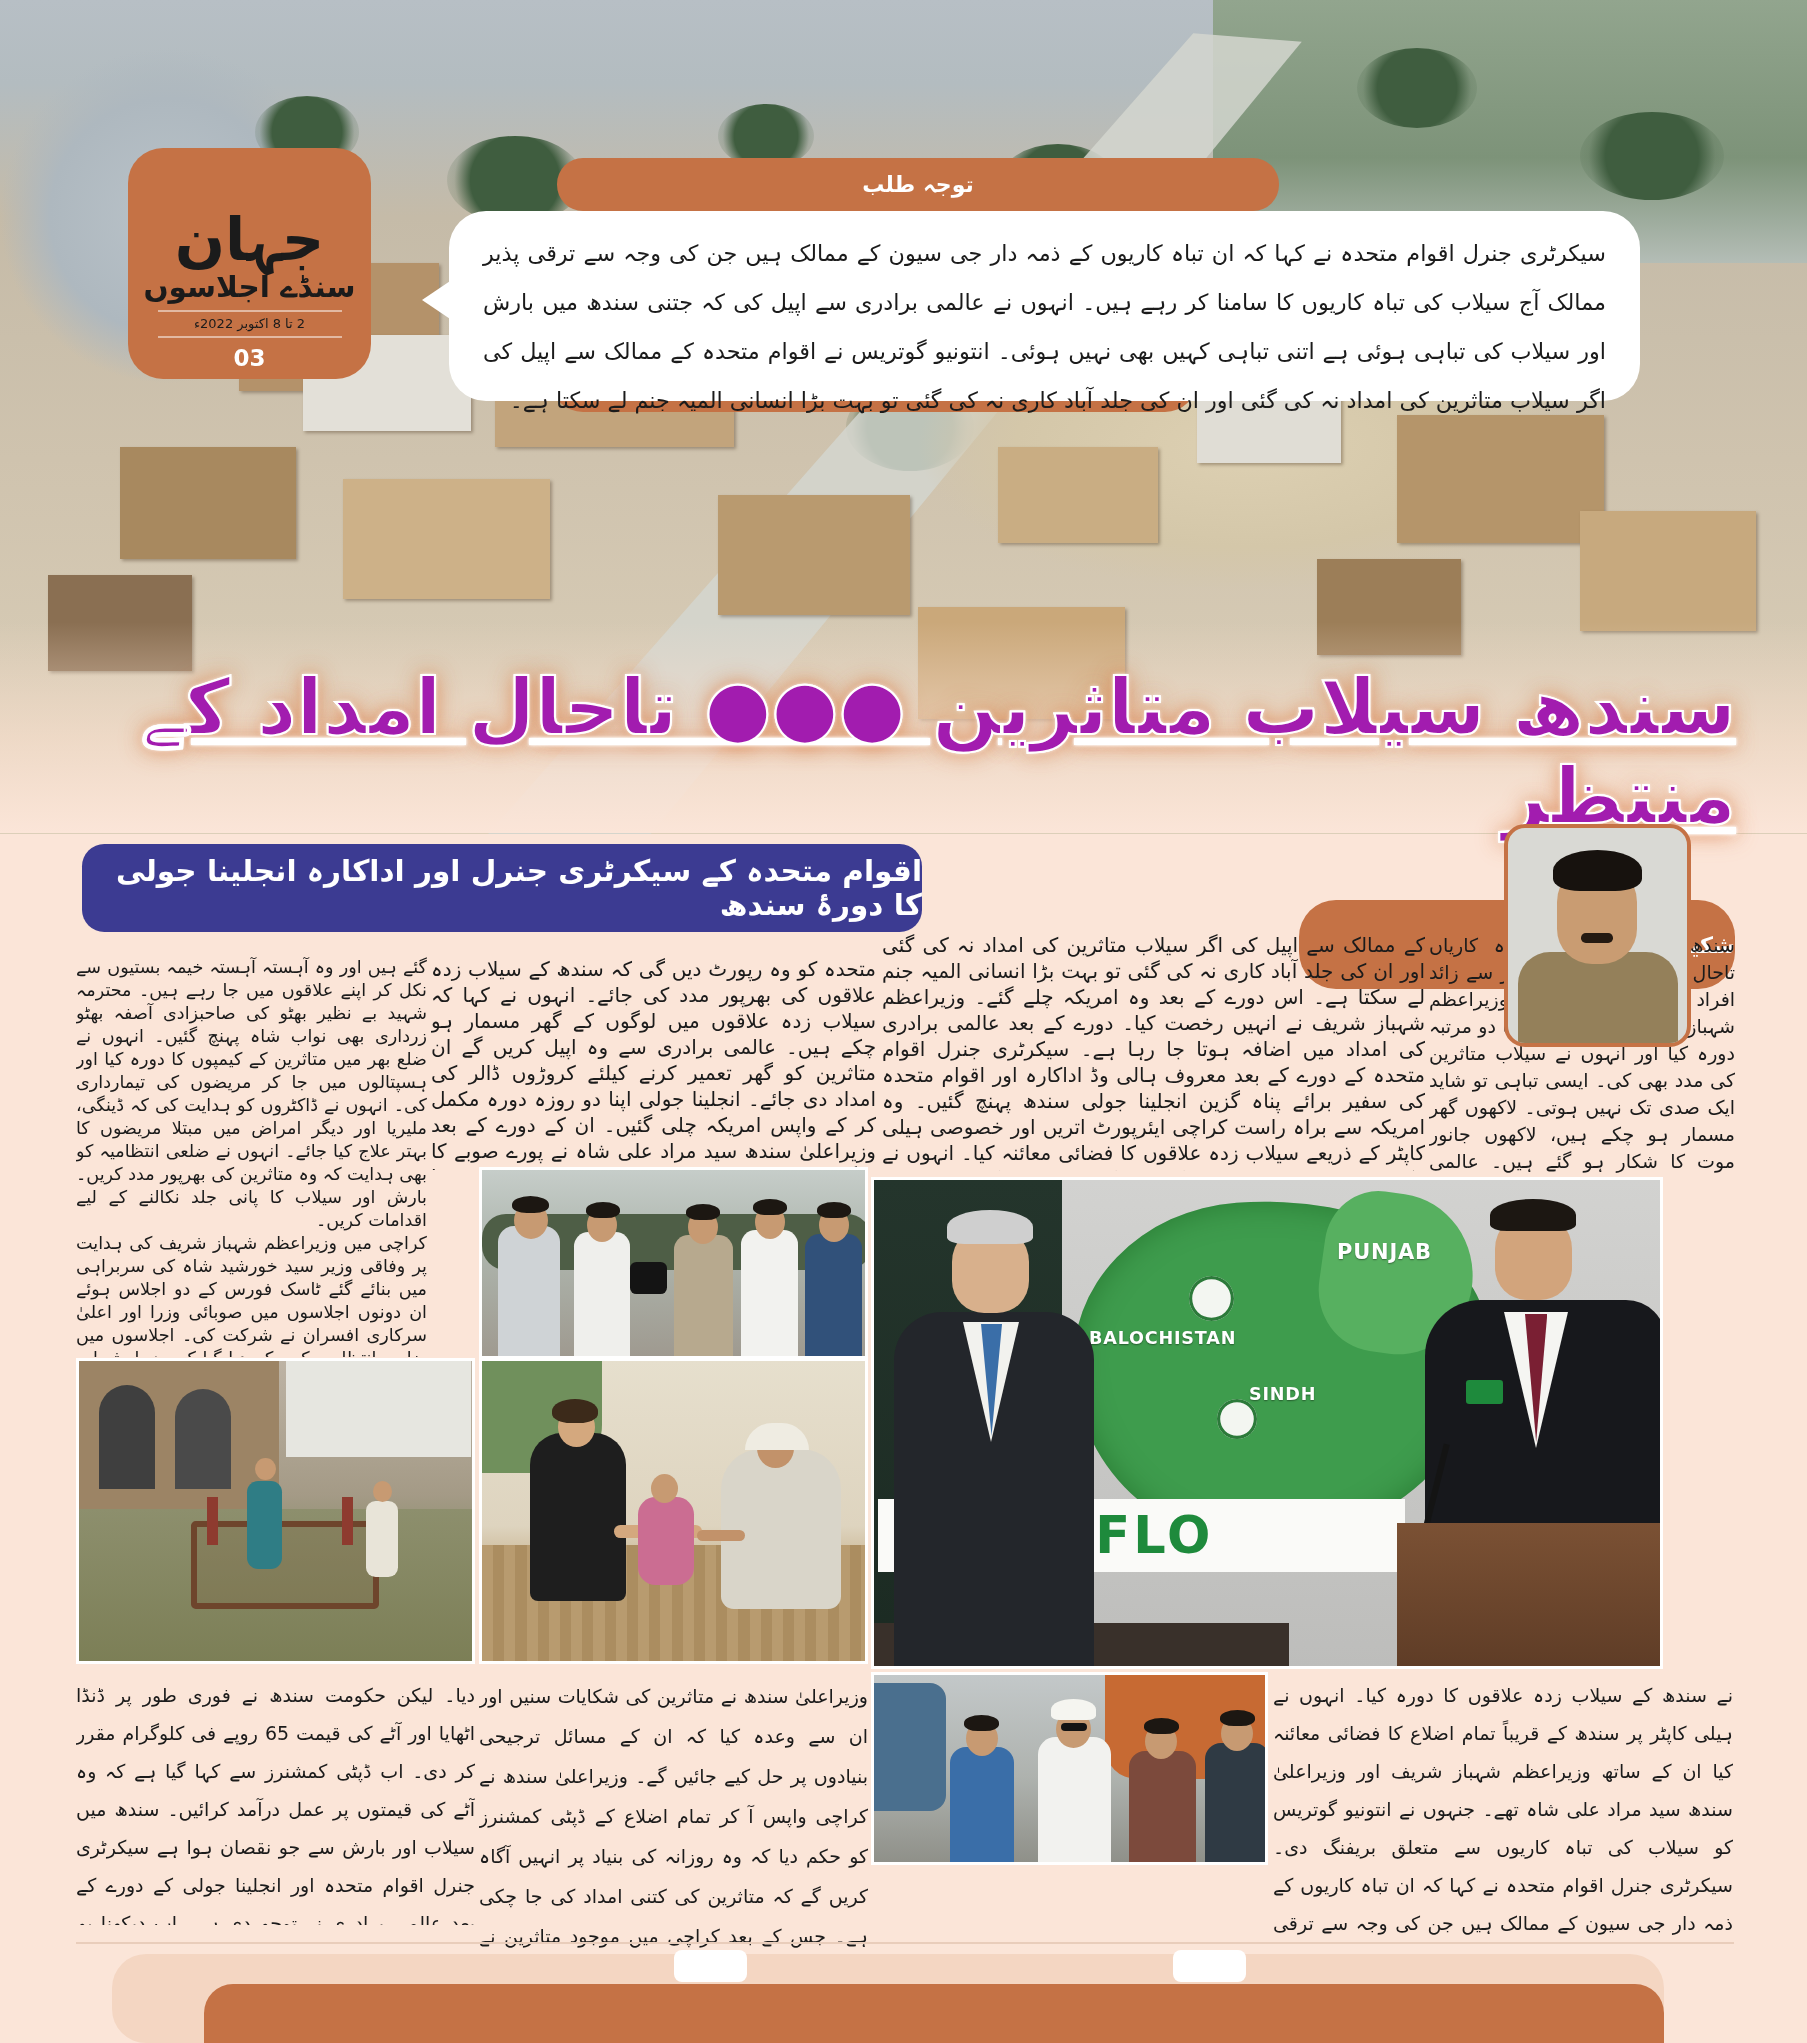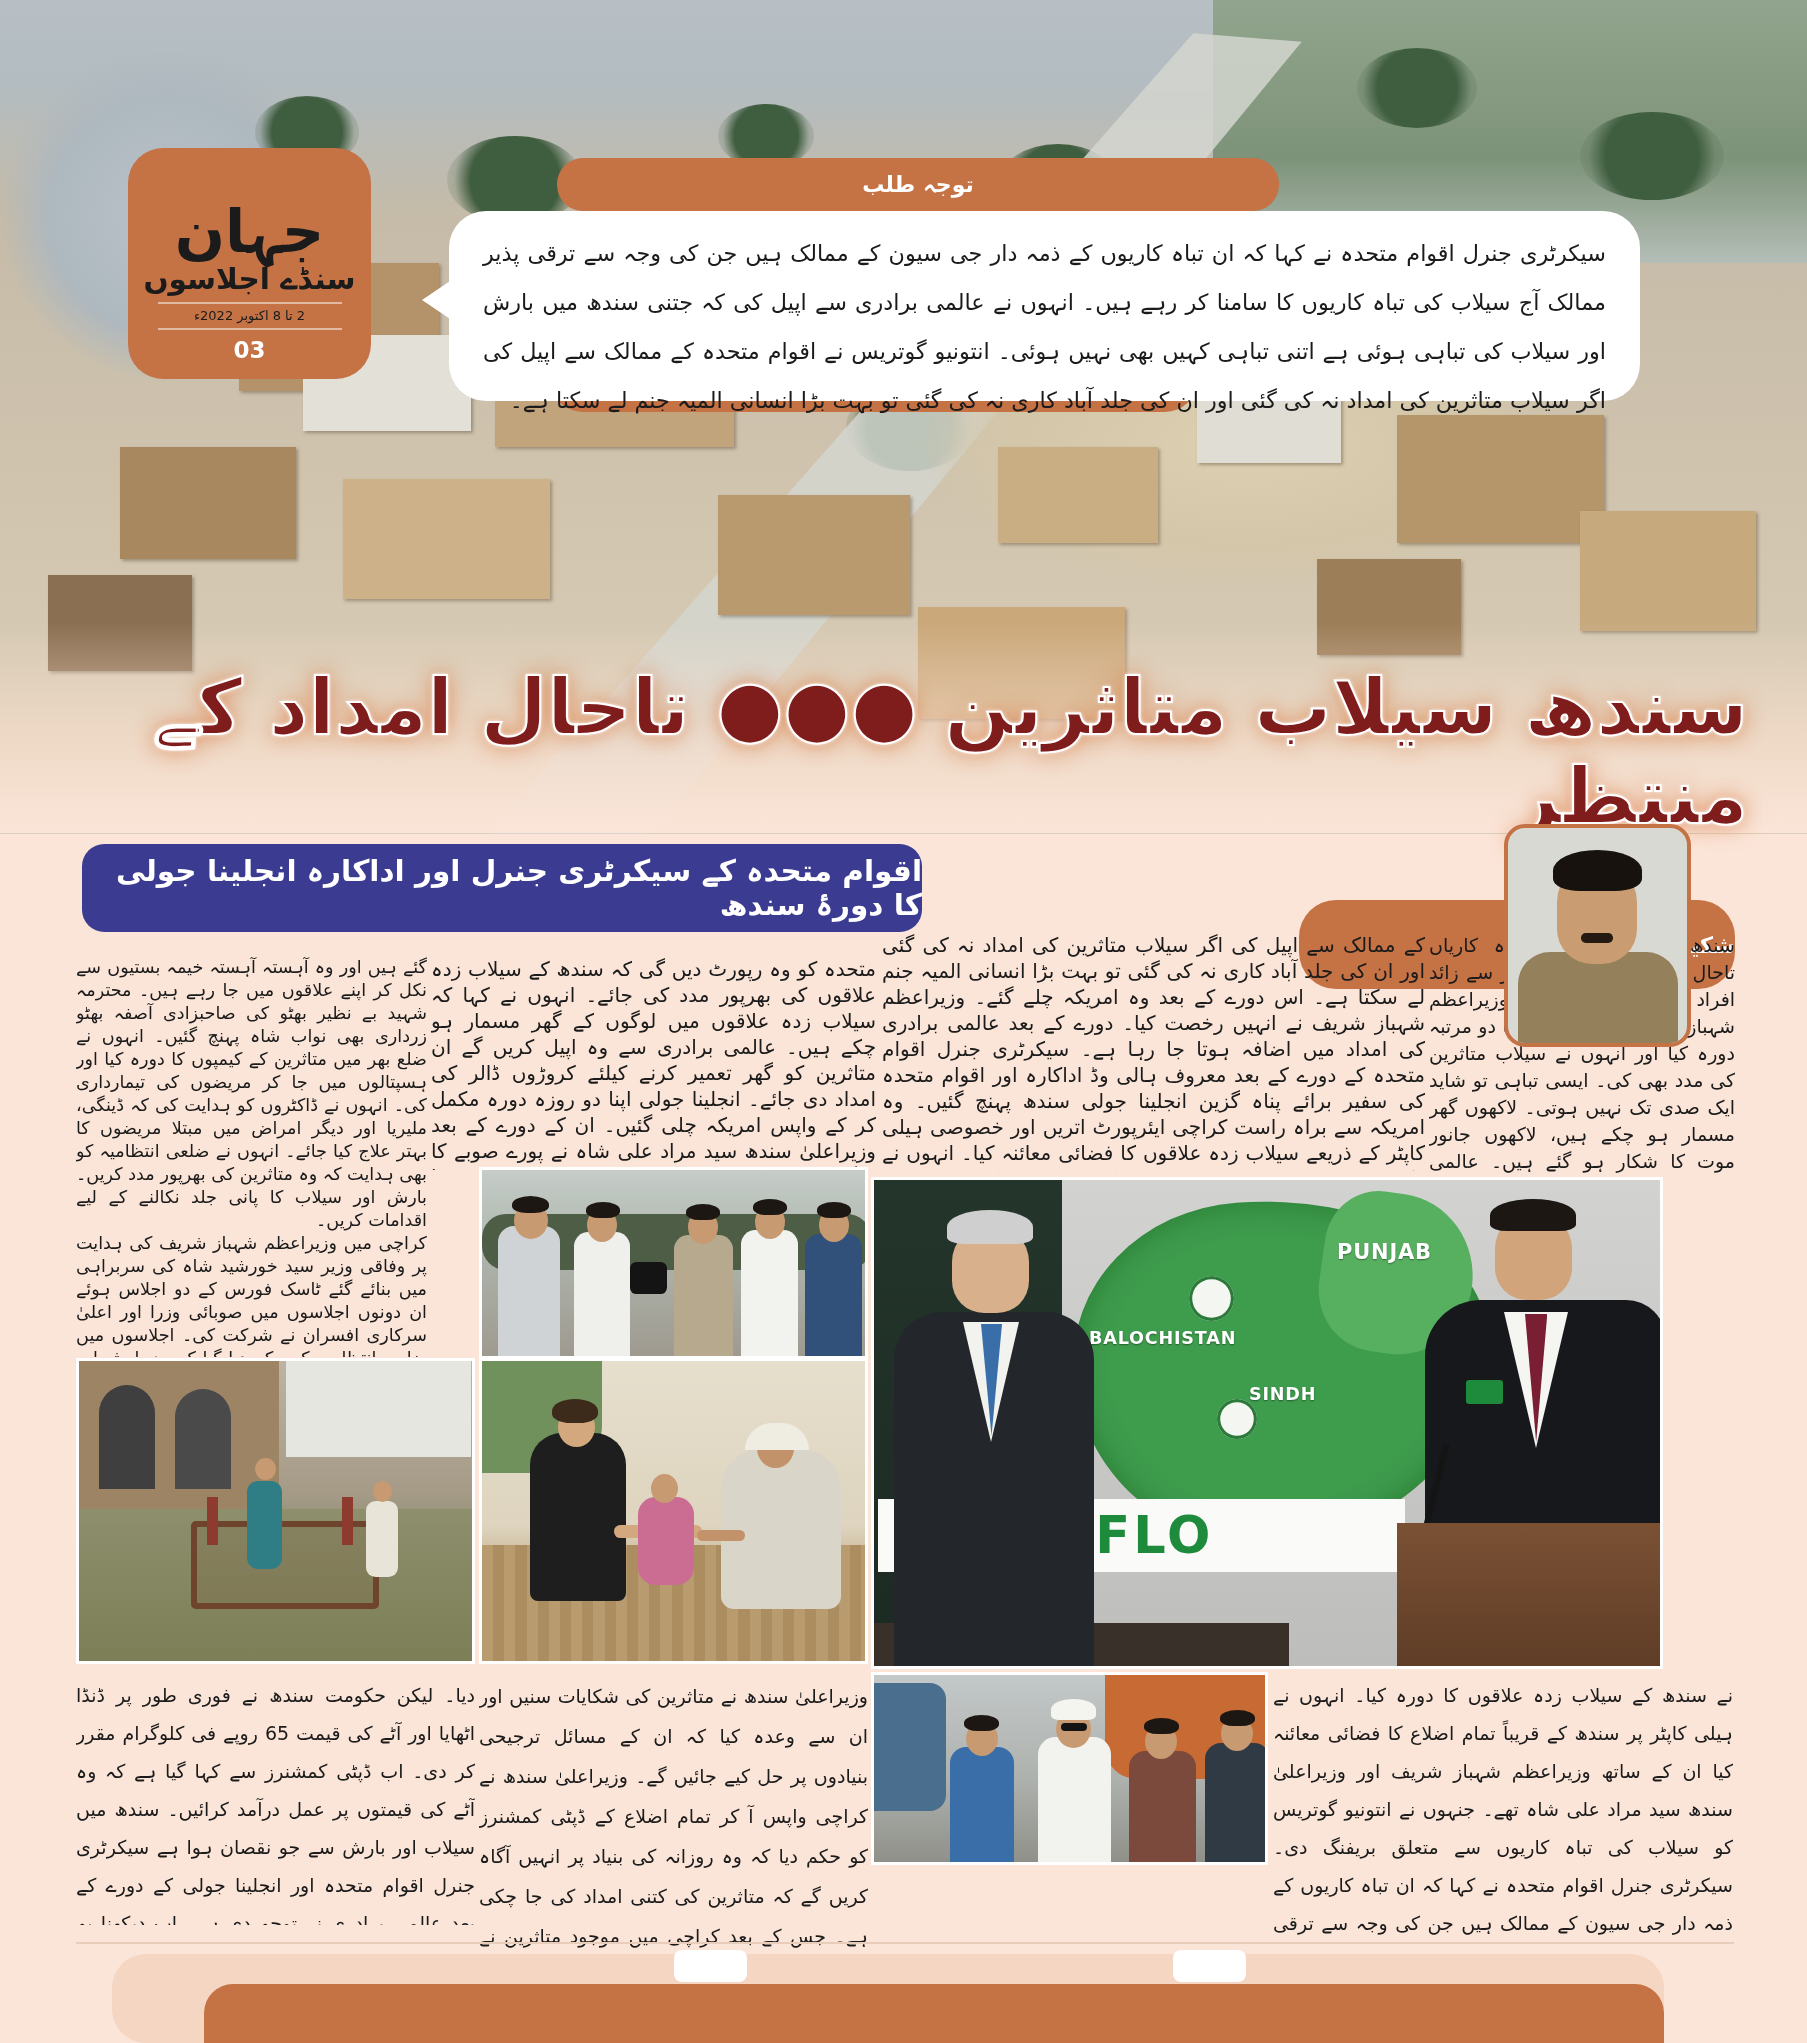--- a/index.html
+++ b/index.html
@@ -19,41 +19,41 @@
   .tp-road{left:0;top:0;width:1808px;height:834px;background:#d3d6cf;opacity:.85;
     clip-path:polygon(66% 4%,72% 5%,36% 100%,27% 100%);}
   .tp-sand{left:918px;top:303px;width:654px;height:287px;border-radius:50%;
     background:radial-gradient(closest-side,#ddd0b2,#d4c7a9 70%,transparent 100%);}
   .tp-b{position:absolute;box-shadow:1.6px 2.4px 3.2px rgba(60,40,20,.35);}
   .tp-fade{left:0;top:622px;width:1808px;height:211px;background:linear-gradient(180deg,rgba(251,229,216,0) 0%,rgba(249,224,207,.65) 55%,#FBE5D8 100%);}
 
   
   .masthead{left:128px;top:148px;width:243px;height:231px;border-radius:35px;background:#C57245;
     display:flex;flex-direction:column;align-items:center;justify-content:flex-end;color:#fff;
-    padding-bottom:16px;box-sizing:border-box;}
+    padding-bottom:8px;box-sizing:border-box;}
   .mh-t1{font-size:59px;line-height:59px;font-weight:bold;}
   .mh-t2{font-size:29.5px;font-weight:bold;margin-top:1.6px;}
   .mh-line{width:184px;height:1.6px;background:rgba(255,255,255,.5);margin:5.6px 0 4px;}
   .mh-date{font-size:13px;}
   .mh-page{font-size:23px;font-weight:bold;margin-top:3.2px;}
 
   
   .kicker{left:557px;top:158px;width:722px;height:53px;border-radius:26px;background:#C57245;
     display:flex;align-items:center;justify-content:center;color:#fff;font-size:22px;font-weight:bold;}
   .bubble-back{left:551px;top:343px;width:646px;height:69px;border-radius:0 0 32px 32px;background:#C57245;}
   .bubble{left:449px;top:211px;width:1191px;height:190px;border-radius:37px;background:#ffffff;
     box-sizing:border-box;padding:17.6px 34px;font-size:22.3px;line-height:49px;}
   .bubble:before{content:"";position:absolute;left:-27px;top:62px;width:0;height:0;
     border-top:27px solid transparent;border-bottom:27px solid transparent;border-right:40px solid #ffffff;}
 
   
-  .headline{left:84px;top:680px;width:1664px;height:144px;display:flex;align-items:center;justify-content:center;
-    direction:rtl;font-size:77px;font-weight:bold;color:#7f1d1d;
+  .headline{left:72px;top:680px;width:1664px;height:144px;display:flex;align-items:center;justify-content:center;
+    direction:rtl;font-size:77px;font-weight:bold;color:#a21caf;
     -webkit-text-stroke:2px #ffffff;
-    text-shadow:0 0 2.4px #fff,0 0 4.8px #fff,0 0 17.6px rgba(216,120,62,.65),0 0 27px rgba(216,120,62,.45);}
+    text-shadow:0 0 2.4px #fff,0 0 4.8px #fff,0 0 17.6px rgba(216,120,62,.65),0 0 27px rgba(216,120,62,.45);text-decoration:underline;}
 
   
   .subhead{left:82px;top:844px;width:840px;height:88px;border-radius:22.3px;background:#3C3B92;
     display:flex;align-items:center;justify-content:center;color:#fff;font-size:29.5px;font-weight:bold;direction:rtl;}
   .byline{left:1299px;top:900px;width:436px;height:89px;border-radius:37px;background:#C57245;
     display:flex;align-items:center;color:#fff;font-size:22.3px;font-weight:bold;direction:rtl;
     box-sizing:border-box;padding-left:34px;justify-content:flex-start;}
   .byline span{direction:rtl;}
   .author{left:1504px;top:824px;width:179px;height:215px;border-radius:21px;border:4px solid #C57245;
     background:#d9d9d4;overflow:hidden;z-index:5;}

